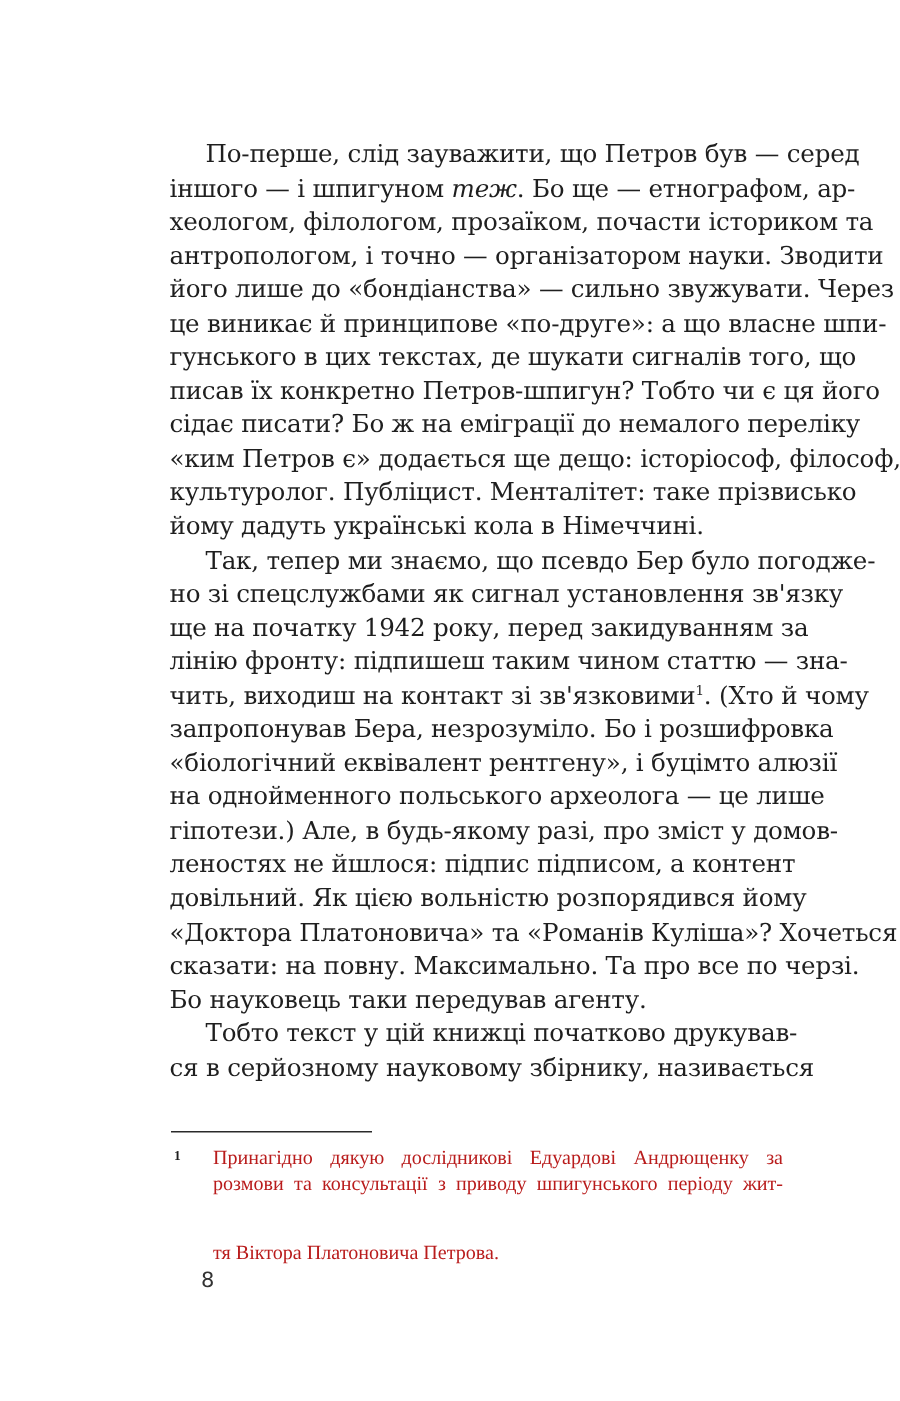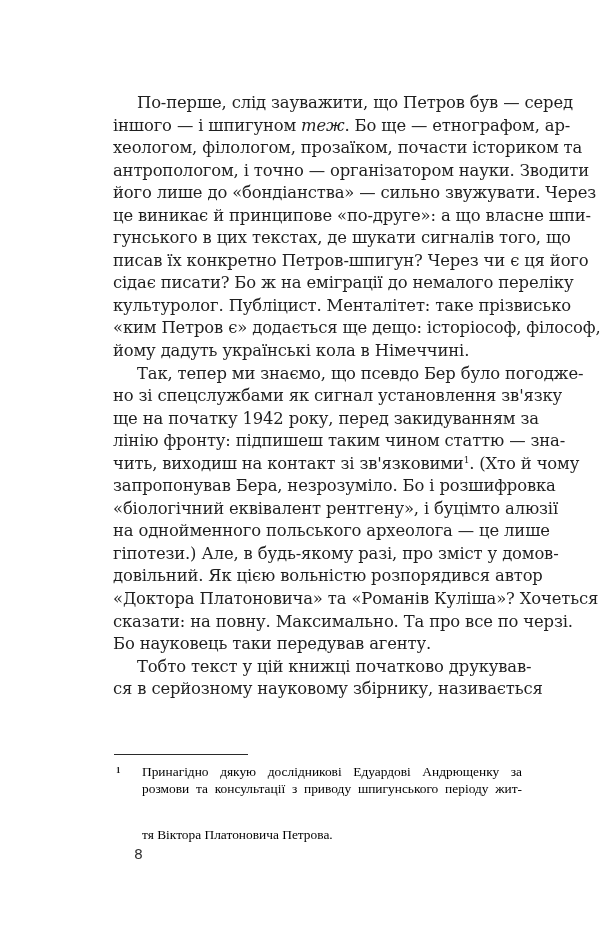--- a/index.html
+++ b/index.html
@@ -80,21 +80,21 @@
     }
     .fn-line {
       display: block;
       height: 17px;
       line-height: 17px;
       font-family: "Liberation Serif", serif;
       font-size: 13.4px;
       white-space: nowrap;
       text-align: justify;
       text-align-last: justify;
-      color: #000000;
+      color: #b91c1c;
     }
     .fn-line.last { text-align-last: left; margin-top: 29px; }
     .page-number {
       position: absolute;
       left: 134px;
       top: 846px;
       font-family: "DejaVu Sans", sans-serif;
       font-size: 14px;
       color: #333333;
     }
@@ -106,38 +106,39 @@
   <div class="body-text">
 
     <div>
       <span class="line indent">По-перше, слід зауважити, що Петров був — серед</span>
       <span class="line"><span>іншого — і шпигуном </span><em>теж</em><span>. Бо ще — етнографом, ар-</span></span>
       <span class="line">хеологом, філологом, прозаїком, почасти істориком та</span>
       <span class="line">антропологом, і точно — організатором науки. Зводити</span>
       <span class="line">його лише до «бондіанства» — сильно звужувати. Через</span>
       <span class="line">це виникає й принципове «по-друге»: а що власне шпи-</span>
       <span class="line">гунського в цих текстах, де шукати сигналів того, що</span>
-      <span class="line">писав їх конкретно Петров-шпигун? Через чи є ця його</span>
+      <span class="line">писав їх конкретно Петров-шпигун? Тобто чи є ця його</span>
       <span class="line">сідає писати? Бо ж на еміграції до немалого переліку</span>
+      <span class="line">«ким Петров є» додається ще дещо: історіософ, філософ,</span>
       <span class="line">культуролог. Публіцист. Менталітет: таке прізвисько</span>
-      <span class="line">«ким Петров є» додається ще дещо: історіософ, філософ,</span>
       <span class="line last">йому дадуть українські кола в Німеччині.</span>
     </div>
 
     <div>
       <span class="line indent">Так, тепер ми знаємо, що псевдо Бер було погодже-</span>
       <span class="line">но зі спецслужбами як сигнал установлення зв'язку</span>
       <span class="line">ще на початку 1942 року, перед закидуванням за</span>
       <span class="line">лінію фронту: підпишеш таким чином статтю — зна-</span>
       <span class="line"><span>чить, виходиш на контакт зі зв'язковими</span><sup>1</sup><span>. (Хто й чому</span></span>
       <span class="line">запропонував Бера, незрозуміло. Бо і розшифровка</span>
       <span class="line">«біологічний еквівалент рентгену», і буцімто алюзії</span>
       <span class="line">на однойменного польського археолога — це лише</span>
       <span class="line">гіпотези.) Але, в будь-якому разі, про зміст у домов-</span>
-      <span class="line">довільний. Як цією вольністю розпорядився автор</span>
+      <span class="line">леностях не йшлося: підпис підписом, а контент</span>
+      <span class="line">довільний. Як цією вольністю розпорядився йому</span>
       <span class="line">«Доктора Платоновича» та «Романів Куліша»? Хочеться</span>
       <span class="line">сказати: на повну. Максимально. Та про все по черзі.</span>
       <span class="line last">Бо науковець таки передував агенту.</span>
     </div>
 
     <div>
       <span class="line indent">Тобто текст у цій книжці початково друкував-</span>
       <span class="line">ся в серйозному науковому збірнику, називається</span>
     </div>
   </div>

